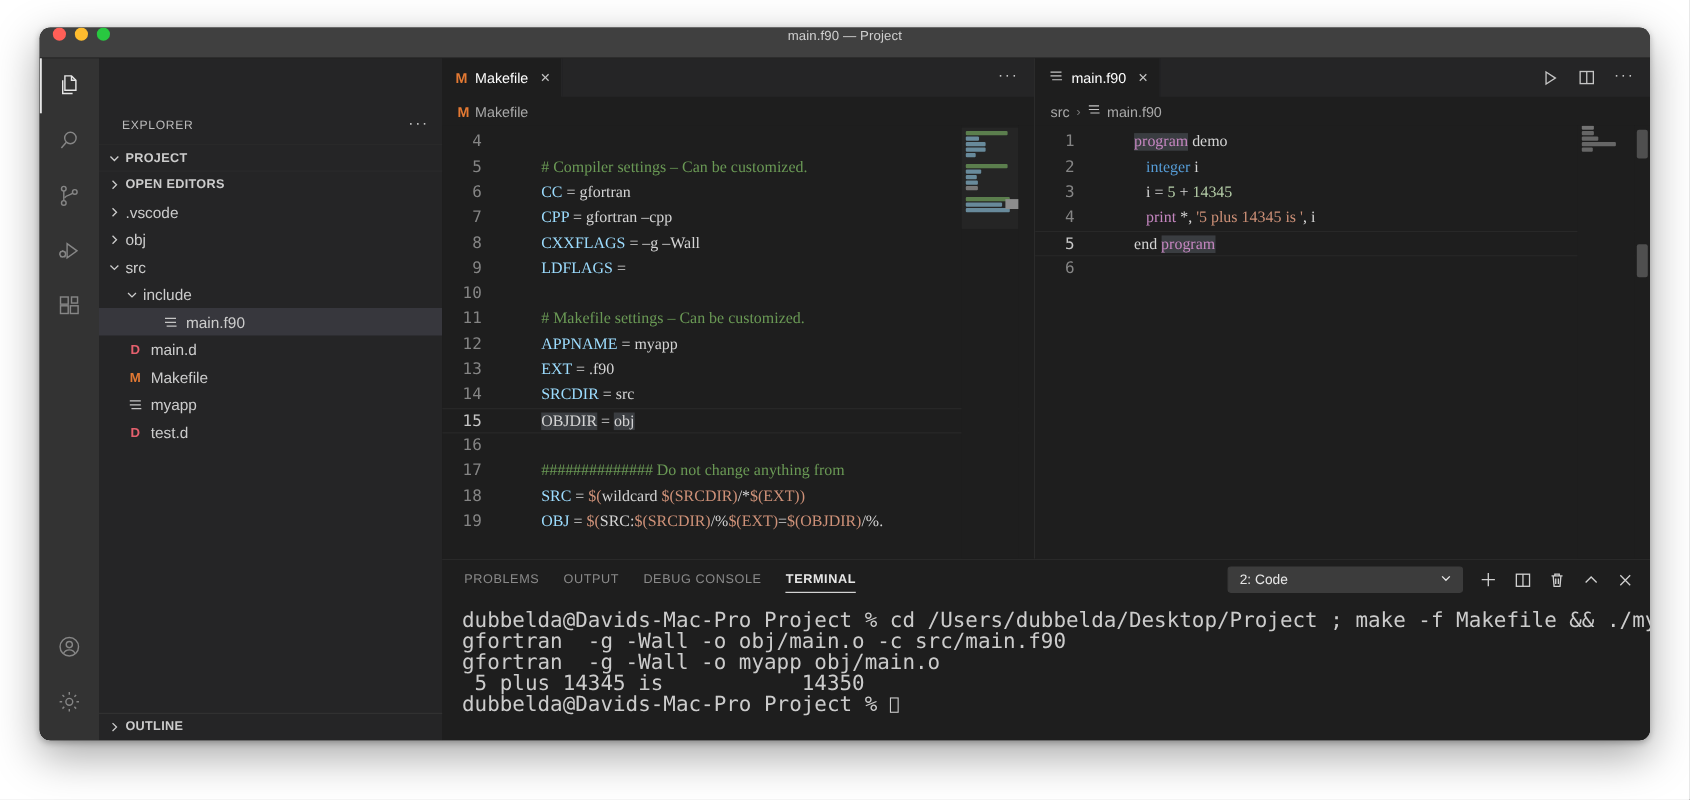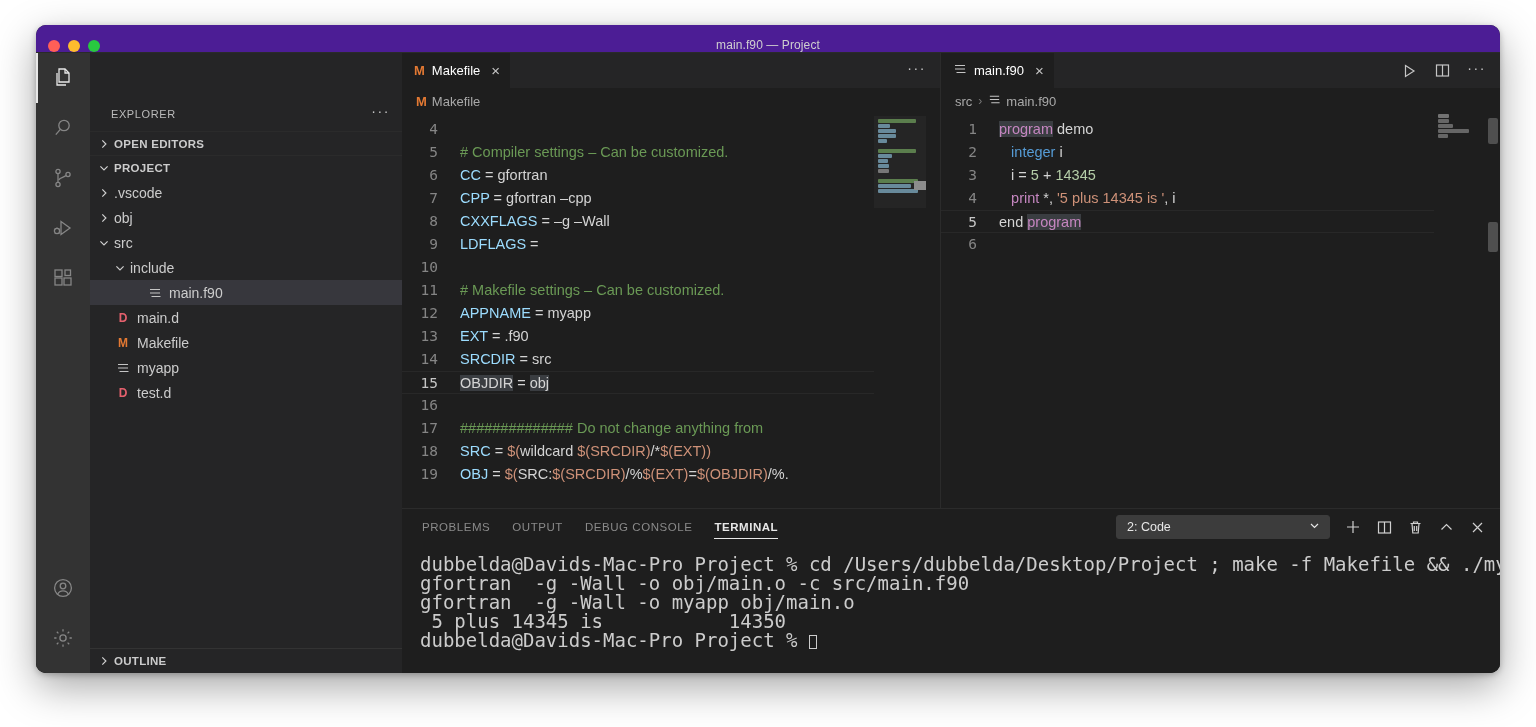--- a/index.html
+++ b/index.html
@@ -21,23 +21,23 @@
     left: 36px; top: 25px;
     width: 1464px; height: 648px;
     border-radius: 10px;
     overflow: hidden;
     background: #1e1e1e;
     box-shadow: 0 14px 40px rgba(0,0,0,0.35), 0 2px 6px rgba(0,0,0,0.25);
   }
   .titlebar {
     position: relative;
     height: 28px;
-    background: #4c1d95;
+    background: #404040;
     border-bottom: 1px solid #2a2a2a;
-    display: flex; align-items: flex-end;
+    display: flex; align-items: flex-start;
   }
   .traffic { display: flex; gap: 8px; margin-left: 12px; }
   .light { width: 12px; height: 12px; border-radius: 50%; }
   .light.red    { background: #ff5f57; }
   .light.yellow { background: #febc2e; }
   .light.green  { background: #28c840; }
   .title-text {
     position: absolute; left: 0; right: 0; text-align: center;
     font-size: 12px; color: #cfcfcf; letter-spacing: .1px;
     pointer-events: none;
@@ -161,23 +161,24 @@
   .code-wrap { flex: 1 1 auto; position: relative; overflow: hidden; background: #1e1e1e; }
   .codelines { padding-top: 4px; }
   .cline { display: flex; height: 23px; align-items: flex-start; }
   .ln {
     flex: 0 0 58px; text-align: right; padding-right: 22px;
     color: #858585; font-family: "DejaVu Sans Mono", monospace;
     font-size: 14.5px; line-height: 23px;
   }
   .ln.cur { color: #c6c6c6; }
   .ctext {
-    font-family: Liberation Sans, sans-serif;
+    font-family: Liberation Serif, serif;
     font-size: 14.5px; line-height: 23px; white-space: pre;
     color: #d4d4d4;
+    margin-left: 32px;
   }
   .cline.curline { }
 
   
   .t-comment { color: #6a9955; }
   .t-var     { color: #9cdcfe; }
   .t-plain   { color: #d4d4d4; }
   .t-func    { color: #ce9178; }
   .t-kw      { color: #c586c0; }
   .t-type    { color: #569cd6; }
@@ -329,33 +330,33 @@
 
       <div class="sidebar">
         <div class="sidebar-title">
           <span>EXPLORER</span>
           <span class="dots">···</span>
         </div>
 
         <div class="section-head">
           <span class="chev">
             <svg width="12" height="12" viewBox="0 0 12 12" fill="none" stroke="currentColor" stroke-width="1.2">
-                <path d="M4.3 2.4 7.9 6l-3.6 3.6"></path>
+                <path d="M2.4 4.3 6 7.9l3.6-3.6"></path>
               </svg>
           </span>
-          <span>OPEN EDITORS</span>
+          <span>PROJECT</span>
         </div>
 
         <div class="section-head">
           <span class="chev">
             <svg width="12" height="12" viewBox="0 0 12 12" fill="none" stroke="currentColor" stroke-width="1.2">
-                <path d="M2.4 4.3 6 7.9l3.6-3.6"></path>
+                <path d="M4.3 2.4 7.9 6l-3.6 3.6"></path>
               </svg>
           </span>
-          <span>PROJECT</span>
+          <span>OPEN EDITORS</span>
         </div>
 
         <div class="tree" id="file-tree">
             <div class="row" style="padding-left: 6px;">
               <span class="chev">
                 <svg width="12" height="12" viewBox="0 0 12 12" fill="none" stroke="currentColor" stroke-width="1.2">
                   <path d="M4.3 2.4 7.9 6l-3.6 3.6"></path>
                 </svg>
               </span>
               <span>.vscode</span>

